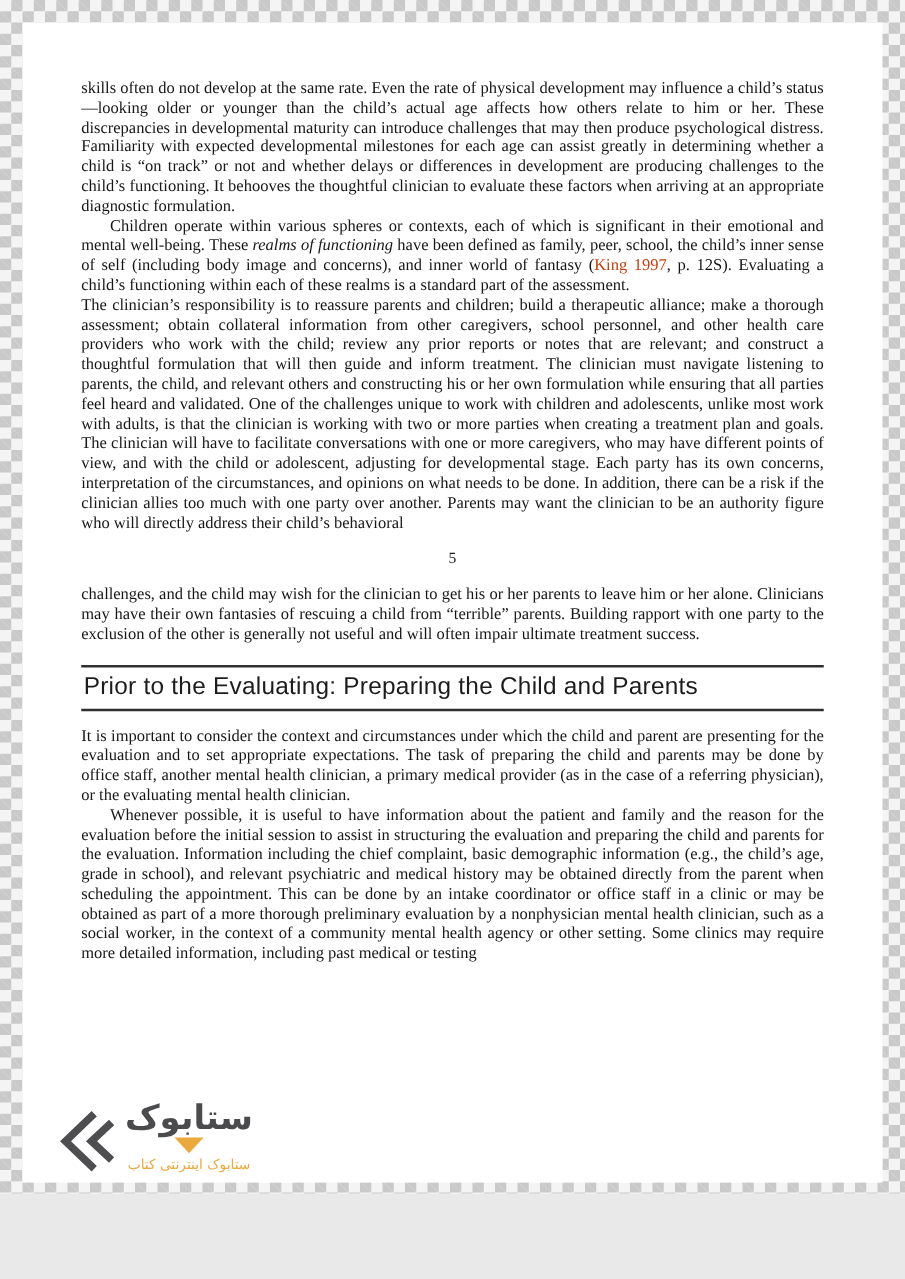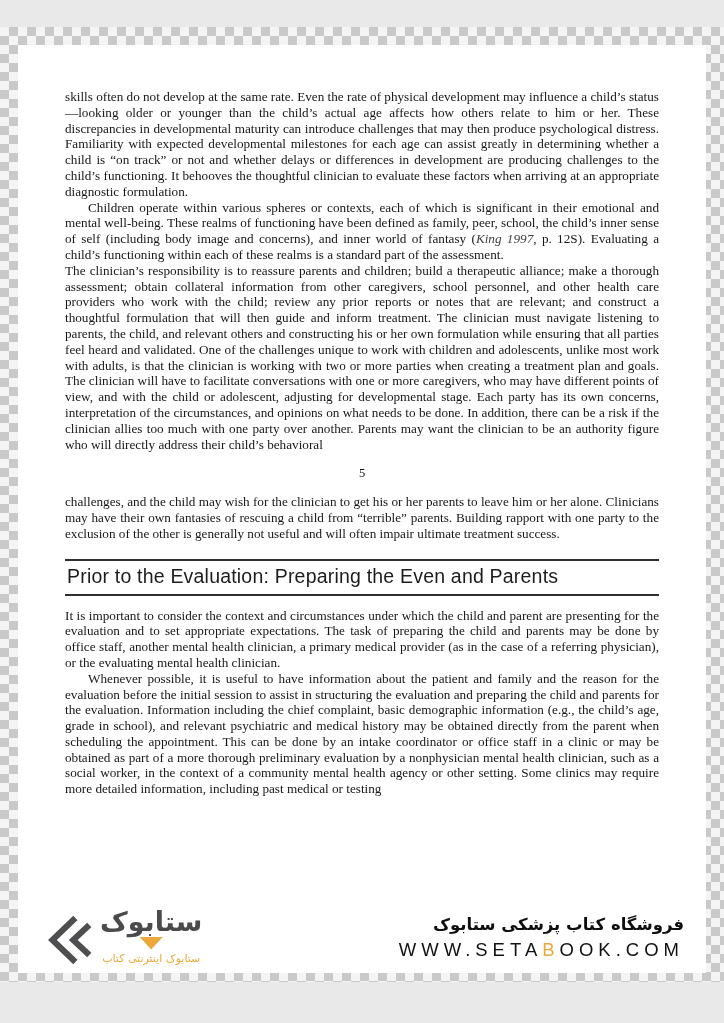--- a/index.html
+++ b/index.html
@@ -9,47 +9,45 @@
     width: 724px;
     height: 955px;
     overflow: hidden;
     
     background-color: #f4f4f4;
     background-image:
       linear-gradient(45deg, #c9c9c9 25%, transparent 25%, transparent 75%, #c9c9c9 75%),
       linear-gradient(45deg, #c9c9c9 25%, #f4f4f4 25%, #f4f4f4 75%, #c9c9c9 75%);
     background-size: 18px 18px;
     background-position: 0 0, 9px 9px;
-    margin-top: 27px;
   }
 
   .page {
     position: absolute;
     left: 18px; right: 18px; top: 18px; bottom: 9px;
     background: #ffffff;
     box-sizing: border-box;
     padding: 44px 47px 0 47px;
     overflow: hidden;
     font-family: "Liberation Serif", serif;
     font-size: 13.2px;
     line-height: 15.8px;
     color: #161616;
     text-align: justify;
   }
 
   .para { margin: 0; }
   .para.indent { text-indent: 23px; }
 
-  .italic { }
+  .italic { font-style: italic; }
 
   .cite-link {
-    color: #404040;
+    color: #c2410c;
     text-decoration: none;
     cursor: pointer;
-    font-style: italic;
   }
 
   .section-heading {
     font-family: "Liberation Sans", sans-serif;
     font-weight: 400;
     font-size: 19.5px;
     line-height: 23px;
     color: #1c1c1c;
     letter-spacing: 0.2px;
     text-align: left;
@@ -160,21 +158,21 @@
 
     <p class="para indent"><span>Children operate within various spheres or contexts, each of which is significant in their emotional and mental well-being. These </span><span class="italic">realms of functioning</span><span> have been defined as family, peer, school, the child’s inner sense of self (including body image and concerns), and inner world of fantasy (</span><a class="cite-link">King 1997</a><span>, p. 12S). Evaluating a child’s functioning within each of these realms is a standard part of the assessment.</span></p>
 
 
     <p class="para">The clinician’s responsibility is to reassure parents and children; build a therapeutic alliance; make a thorough assessment; obtain collateral information from other caregivers, school personnel, and other health care providers who work with the child; review any prior reports or notes that are relevant; and construct a thoughtful formulation that will then guide and inform treatment. The clinician must navigate listening to parents, the child, and relevant others and constructing his or her own formulation while ensuring that all parties feel heard and validated. One of the challenges unique to work with children and adolescents, unlike most work with adults, is that the clinician is working with two or more parties when creating a treatment plan and goals. The clinician will have to facilitate conversations with one or more caregivers, who may have different points of view, and with the child or adolescent, adjusting for developmental stage. Each party has its own concerns, interpretation of the circumstances, and opinions on what needs to be done. In addition, there can be a risk if the clinician allies too much with one party over another. Parents may want the clinician to be an authority figure who will directly address their child’s behavioral</p>
 
     <div class="page-number">5</div>
 
     <p class="para">challenges, and the child may wish for the clinician to get his or her parents to leave him or her alone. Clinicians may have their own fantasies of rescuing a child from “terrible” parents. Building rapport with one party to the exclusion of the other is generally not useful and will often impair ultimate treatment success.</p>
 
-    <h2 class="section-heading">Prior to the Evaluation: Preparing the Even and Parents</h2>
+    <h2 class="section-heading">Prior to the Evaluating: Preparing the Child and Parents</h2>
 
     <p class="para">It is important to consider the context and circumstances under which the child and parent are presenting for the evaluation and to set appropriate expectations. The task of preparing the child and parents may be done by office staff, another mental health clinician, a primary medical provider (as in the case of a referring physician), or the evaluating mental health clinician.</p>
 
     <p class="para indent">Whenever possible, it is useful to have information about the patient and family and the reason for the evaluation before the initial session to assist in structuring the evaluation and preparing the child and parents for the evaluation. Information including the chief complaint, basic demographic information (e.g., the child’s age, grade in school), and relevant psychiatric and medical history may be obtained directly from the parent when scheduling the appointment. This can be done by an intake coordinator or office staff in a clinic or may be obtained as part of a more thorough preliminary evaluation by a nonphysician mental health clinician, such as a social worker, in the context of a community mental health agency or other setting. Some clinics may require more detailed information, including past medical or testing</p>
 
     <div class="text-fade"></div>
 
     <div class="footer">
 
       <div class="logo">
@@ -182,20 +180,16 @@
           <polyline points="36,7 12,30 36,53" fill="none" stroke="#4e4e50" stroke-width="7" stroke-linecap="square"></polyline>
           <polyline points="52,15 36,30 52,45" fill="none" stroke="#4e4e50" stroke-width="7" stroke-linecap="square"></polyline>
         </svg>
         <div class="logo-text-col">
           <div class="logo-wordmark">ستابوک</div>
           <div class="logo-triangle"></div>
           <div class="logo-subtitle">ستابوک اینترنتی کتاب</div>
         </div>
       </div>
 
-      <div class="footer-right">
-        <div class="store-name">فروشگاه کتاب پزشکی ستابوک</div>
-        <div class="website"><span>WWW.SETA</span><span class="gold">B</span><span>OOK.COM</span></div>
-      </div>
 
     </div>
   </div>
 </div>
 
 </body></html>

